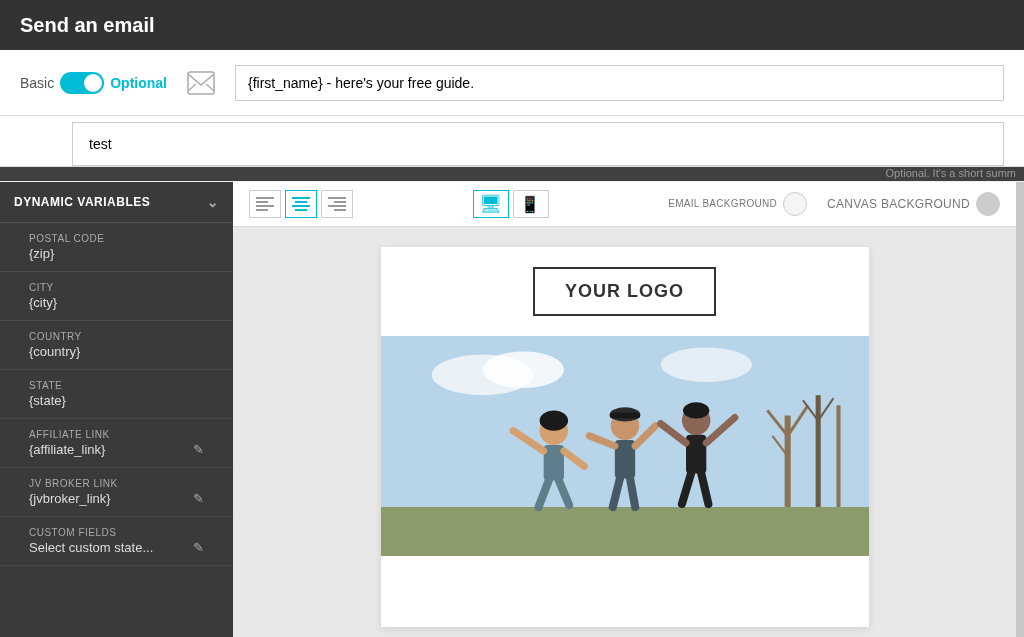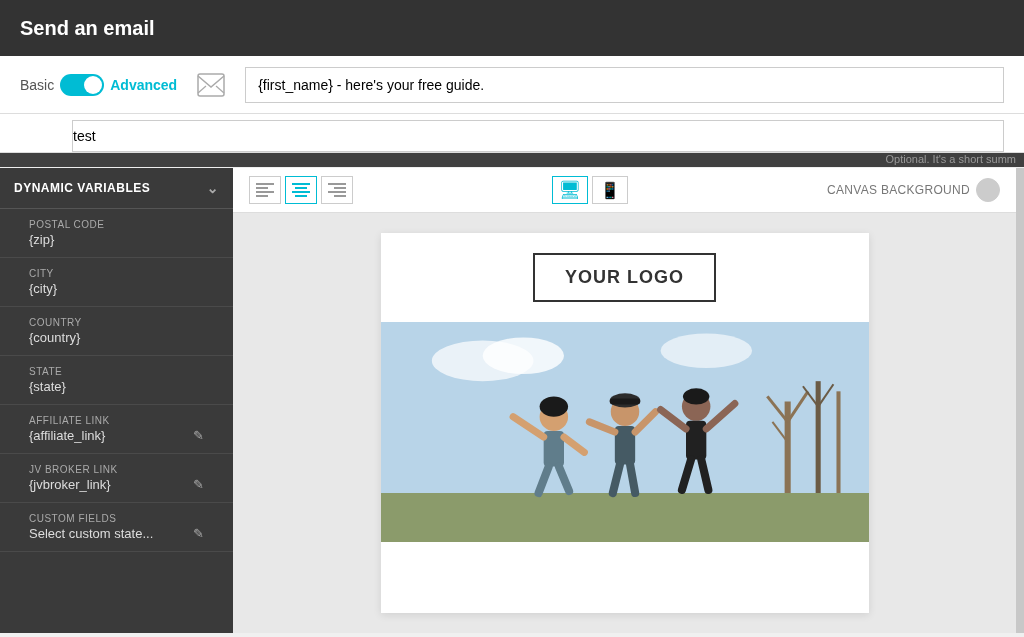--- a/index.html
+++ b/index.html
@@ -5,34 +5,34 @@
     * { box-sizing: border-box; margin: 0; padding: 0; }
     body { font-family: Arial, sans-serif; background: #f0f0f0; width: 1024px; height: 637px; overflow: hidden; }
 
     
     .header {
       background: #333;
       color: #fff;
       padding: 16px 20px;
       font-size: 20px;
       font-weight: bold;
-      height: 56px;
+      height: 50px;
       display: flex;
       align-items: center;
     }
 
     
     .toolbar {
       background: #fff;
       padding: 10px 20px;
       display: flex;
       align-items: center;
       gap: 16px;
       border-bottom: 1px solid #ddd;
-      height: 58px;
+      height: 66px;
     }
 
     .toggle-group {
       display: flex;
       align-items: center;
       gap: 6px;
     }
 
     .toggle-label {
       font-size: 14px;
@@ -307,35 +307,35 @@
 <body>
 
 <div class="header">
   <span>Send an email</span>
 </div>
 
 <div class="toolbar">
   <div class="toggle-group">
     <span class="toggle-label">Basic</span>
     <div class="toggle-switch"></div>
-    <span class="toggle-label active">Advanced</span>
+    <span class="toggle-label active">Optional</span>
   </div>
   <div class="email-icon">
     <svg width="28" height="24" viewBox="0 0 28 24" fill="none" xmlns="http://www.w3.org/2000/svg">
       <rect x="1" y="1" width="26" height="22" rx="2" stroke="#aaa" stroke-width="1.5" fill="none"></rect>
       <polyline points="1,3 14,14 27,3" stroke="#aaa" stroke-width="1.5" fill="none"></polyline>
       <line x1="1" y1="20" x2="9" y2="13" stroke="#aaa" stroke-width="1.2"></line>
       <line x1="27" y1="20" x2="19" y2="13" stroke="#aaa" stroke-width="1.2"></line>
     </svg>
   </div>
   <input class="subject-input" type="text" value="{first_name} - here's your free guide." style="">
 </div>
 
 <div style="background:#fff; border-bottom:1px solid #ddd; padding: 6px 20px 0 20px; display:flex; align-items:center;">
-  <input class="preview-input" type="text" value="test" style="margin-left: 52px; flex: 1 1 0%; border: 1px solid rgb(204, 204, 204); padding: 6px 0; font-size: 14px; outline: none; height: 32px;">
+  <input class="preview-input" type="text" value="test" style="margin-left: 52px; flex: 1 1 0%; border: 1px solid rgb(204, 204, 204); padding: 6px 16px; font-size: 14px; outline: none; height: 44px;">
 </div>
 <div class="optional-row">
   <span>Optional. It's a short summ</span>
 </div>
 
 <div class="main-area">
 
   <div class="sidebar">
     <div class="sidebar-header">
       <span>DYNAMIC VARIABLES</span>
@@ -421,20 +421,24 @@
         <button class="device-btn active" style="border-color:#00bcd4; color:#00bcd4; font-size:18px;">
           🖥
         </button>
         <button class="device-btn" style="font-size:16px;">
           📱
         </button>
       </div>
 
       <div class="bg-controls">
         <div class="bg-control">
+          <span style="font-size:10px; letter-spacing:0.3px; color:#777; text-align:right; line-height:1.2;">EMAIL BACKGROUND</span>
+          <div class="color-swatch"></div>
+        </div>
+        <div class="bg-control">
           <span style="font-size:12px; letter-spacing:0.3px; color:#777; text-align:right; line-height:1.2;">CANVAS BACKGROUND</span>
           <div class="color-swatch dark"></div>
         </div>
       </div>
     </div>
 
     <div class="email-preview">
       <div class="email-content">
         <div class="logo-area">
           <div class="logo-box">YOUR LOGO</div>

